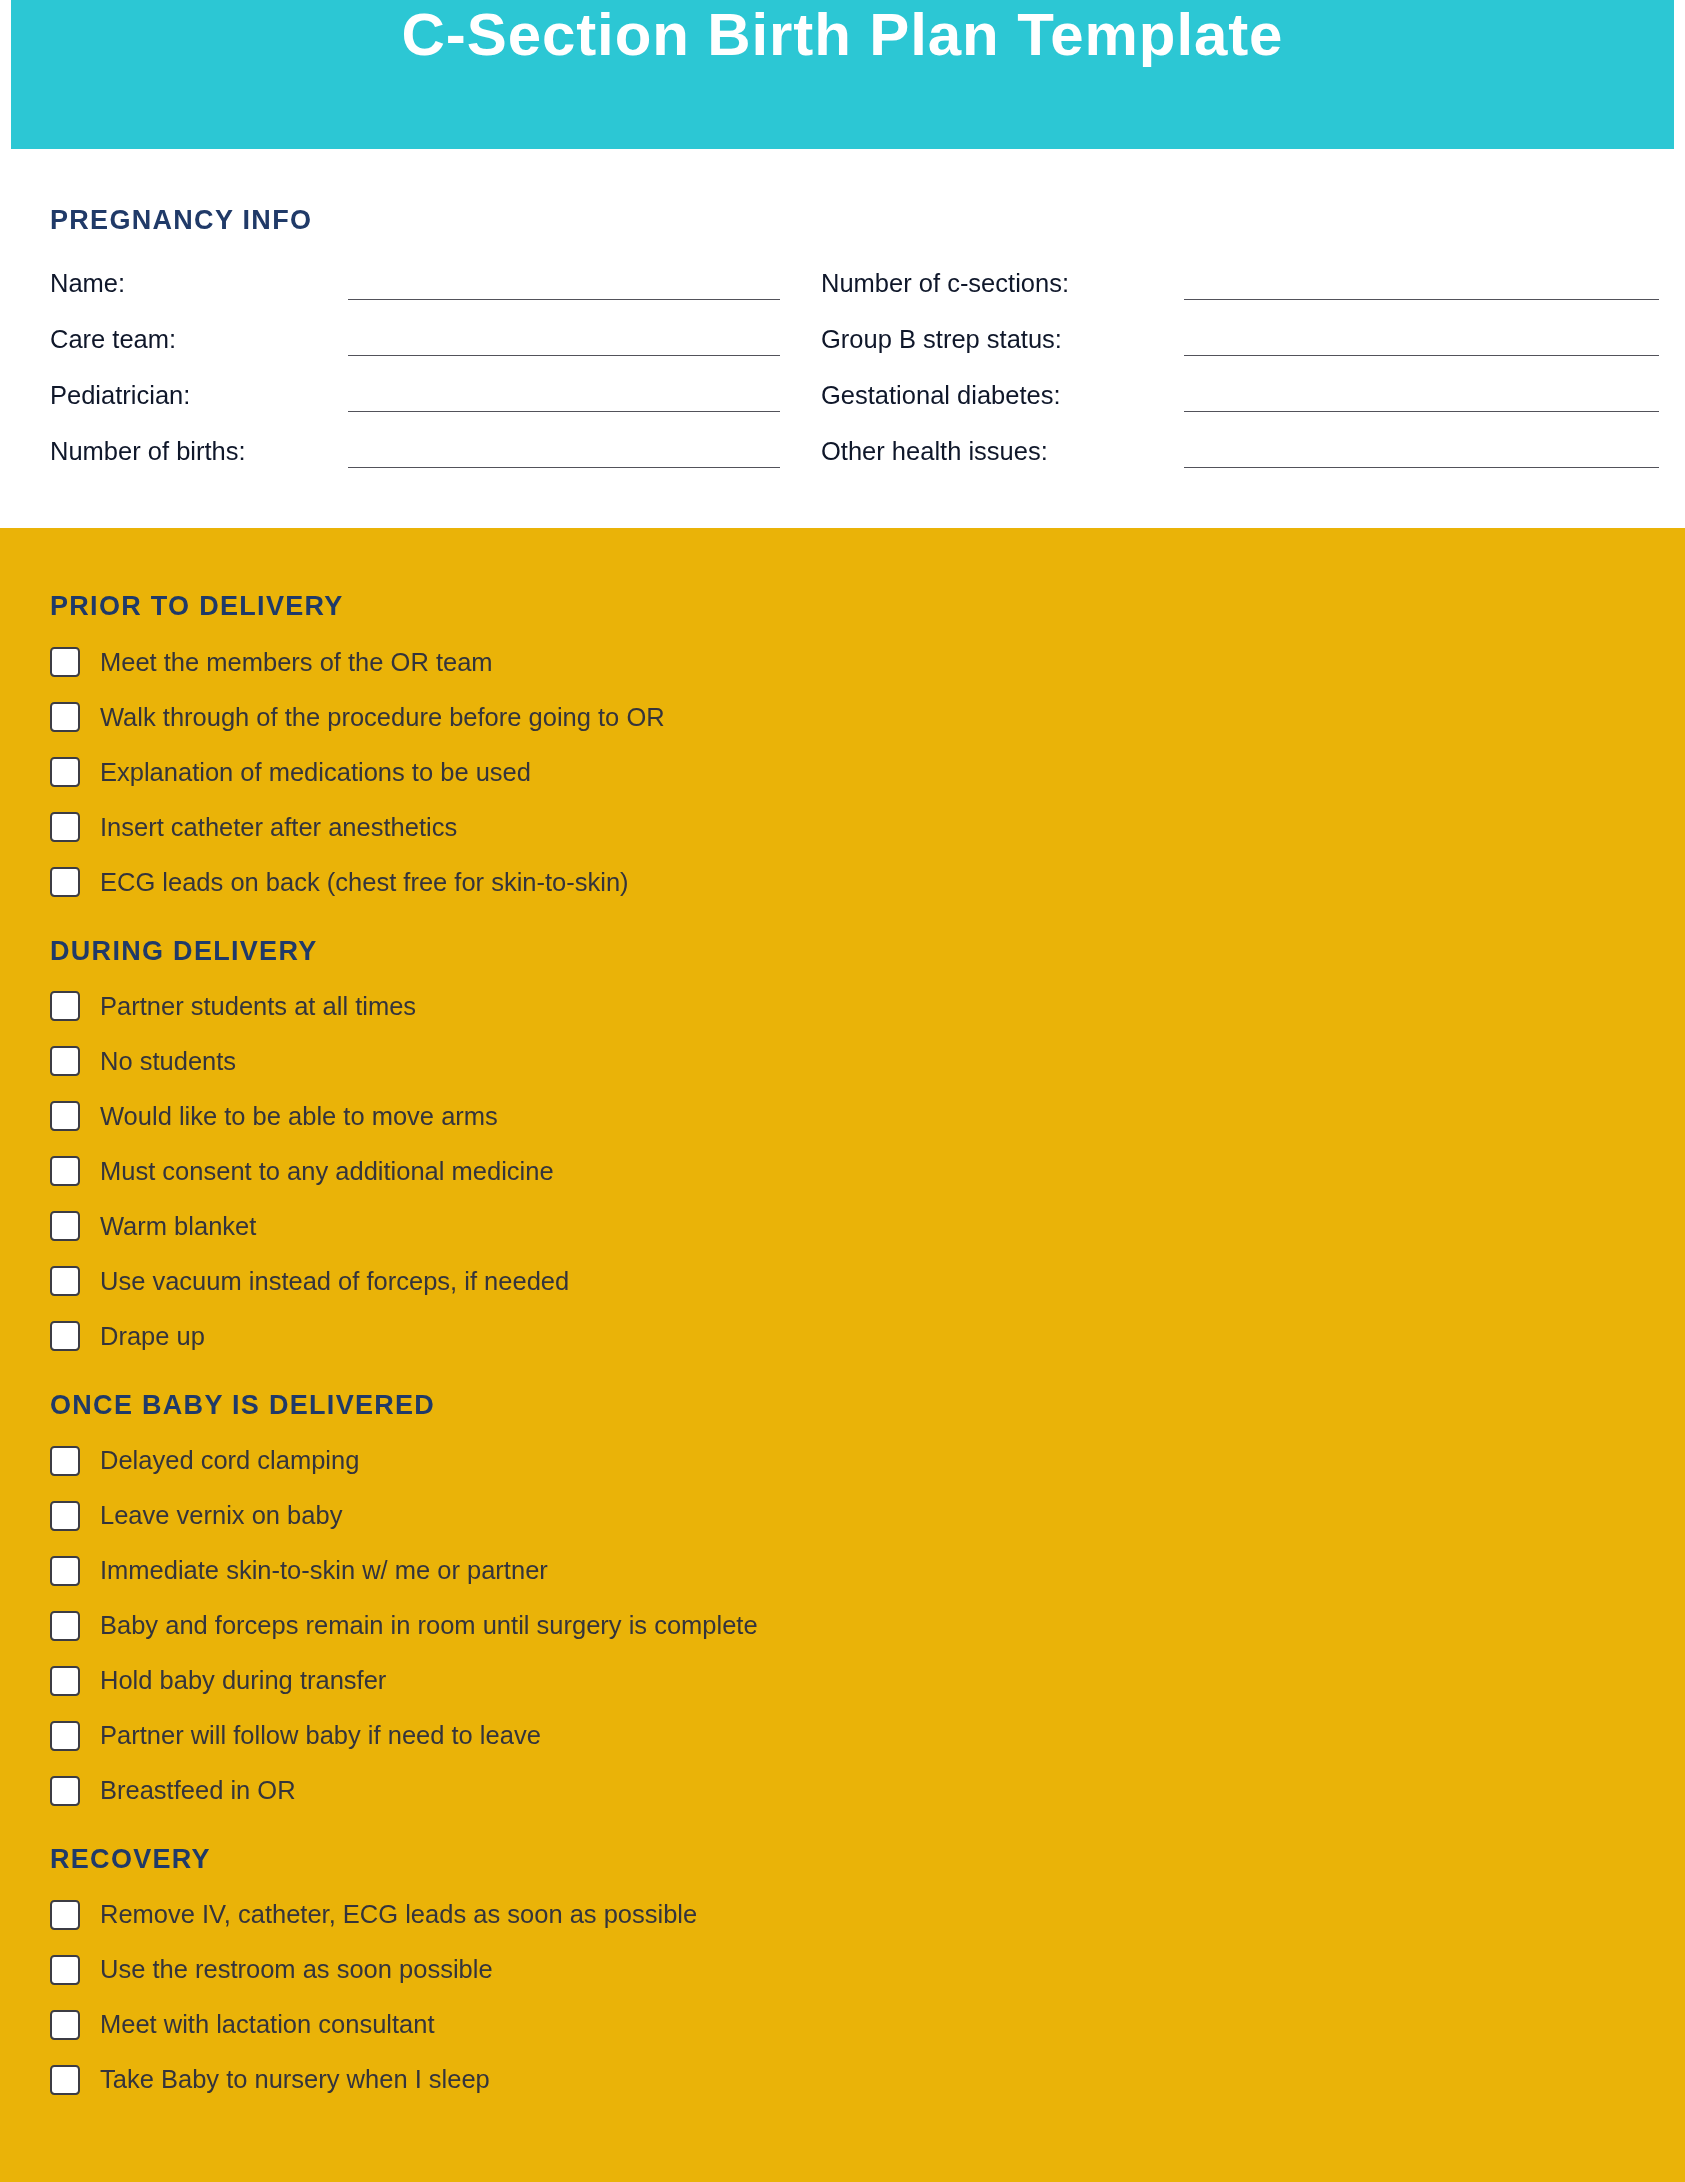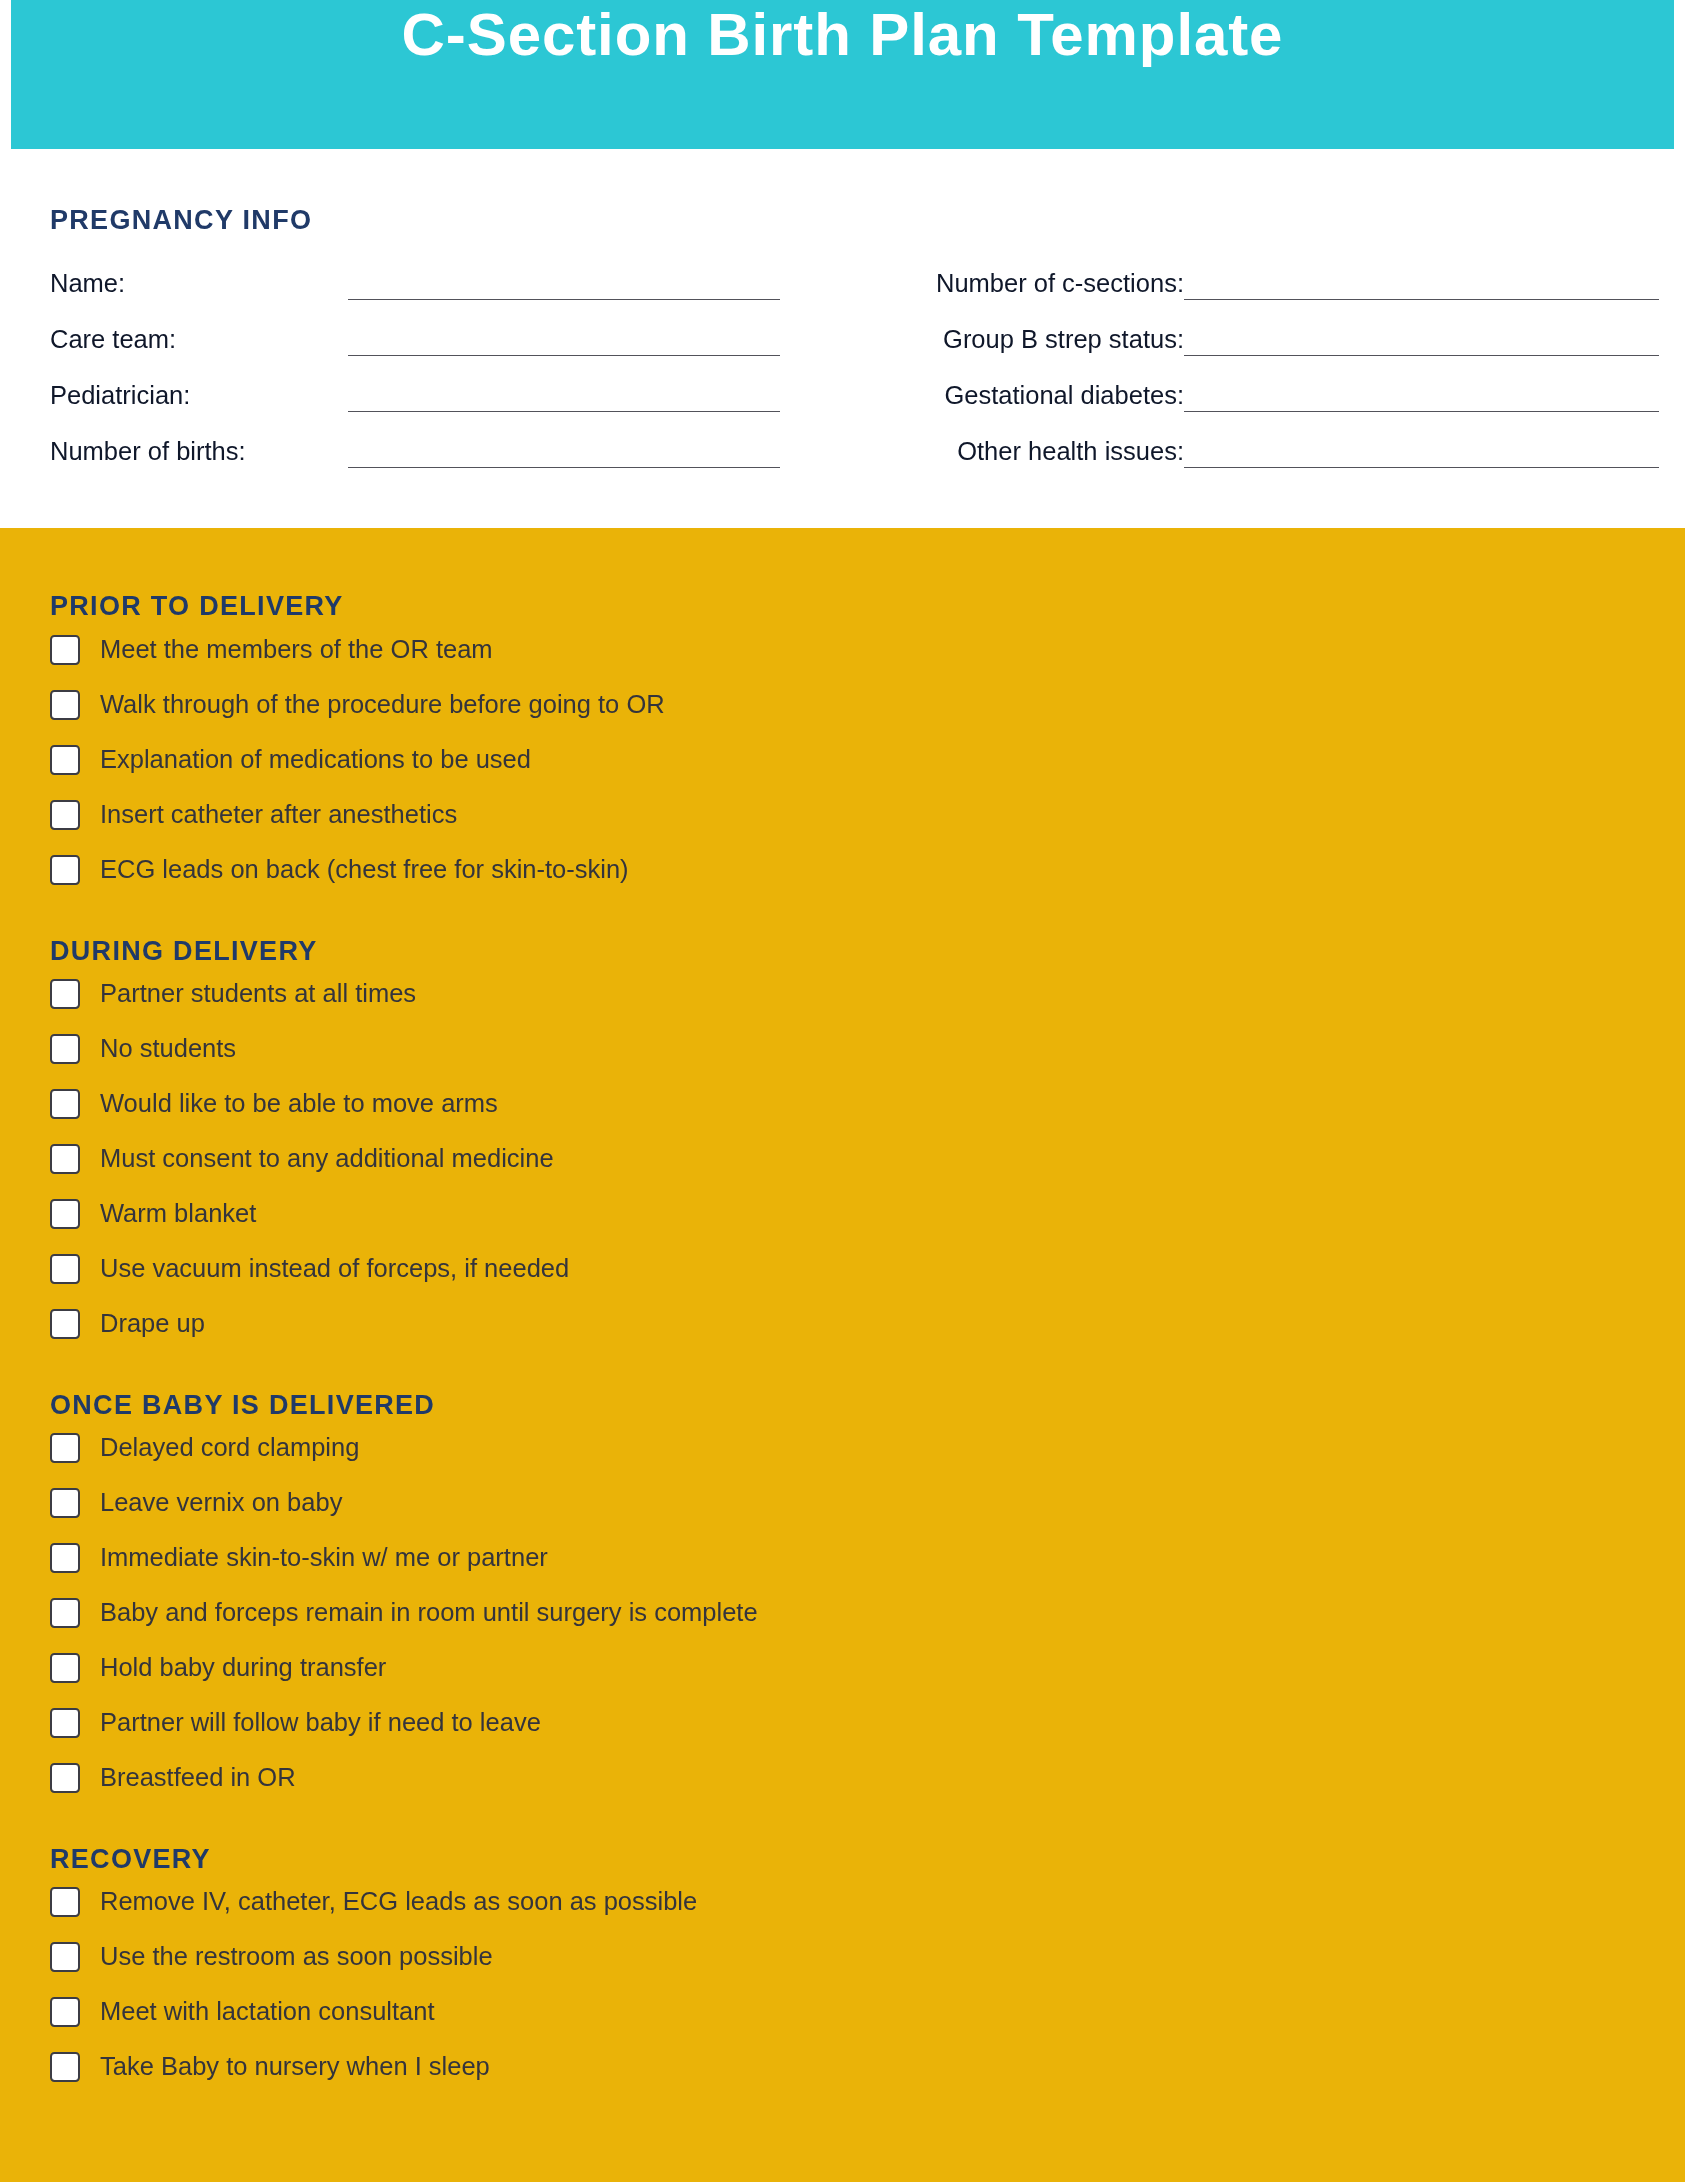--- a/index.html
+++ b/index.html
@@ -59,42 +59,42 @@
     display: flex;
     align-items: center;
     height: 56px;
   }
   .field-label {
     font-size: 25.5px;
     color: #0f172a;
     flex: 0 0 auto;
   }
   .fl-left  { width: 298px; }
-  .fl-right { width: 363px; text-align: right; }
+  .fl-right { width: 363px; }
   .field-line {
     flex: 1;
     height: 33px;
     border-bottom: 1.8px solid #52525a;
   }
 
   
   .checklist-area {
     flex: 1 1 auto;
     background: #eab308;
     padding: 63px 55px 35px 50px;
   }
   .list-heading {
     margin: 0 0 12.3px 0;
   }
   .check-section + .check-section .list-heading {
     margin-top: 26px;
   }
   .check-row {
     display: flex;
-    align-items: flex-start;
+    align-items: center;
     height: 55px;
   }
   .checkbox {
     width: 30px;
     height: 30px;
     flex: 0 0 auto;
     background: #ffffff;
     border: 2.6px solid #3c3c44;
     border-radius: 4.4px;
     margin-right: 20px;

